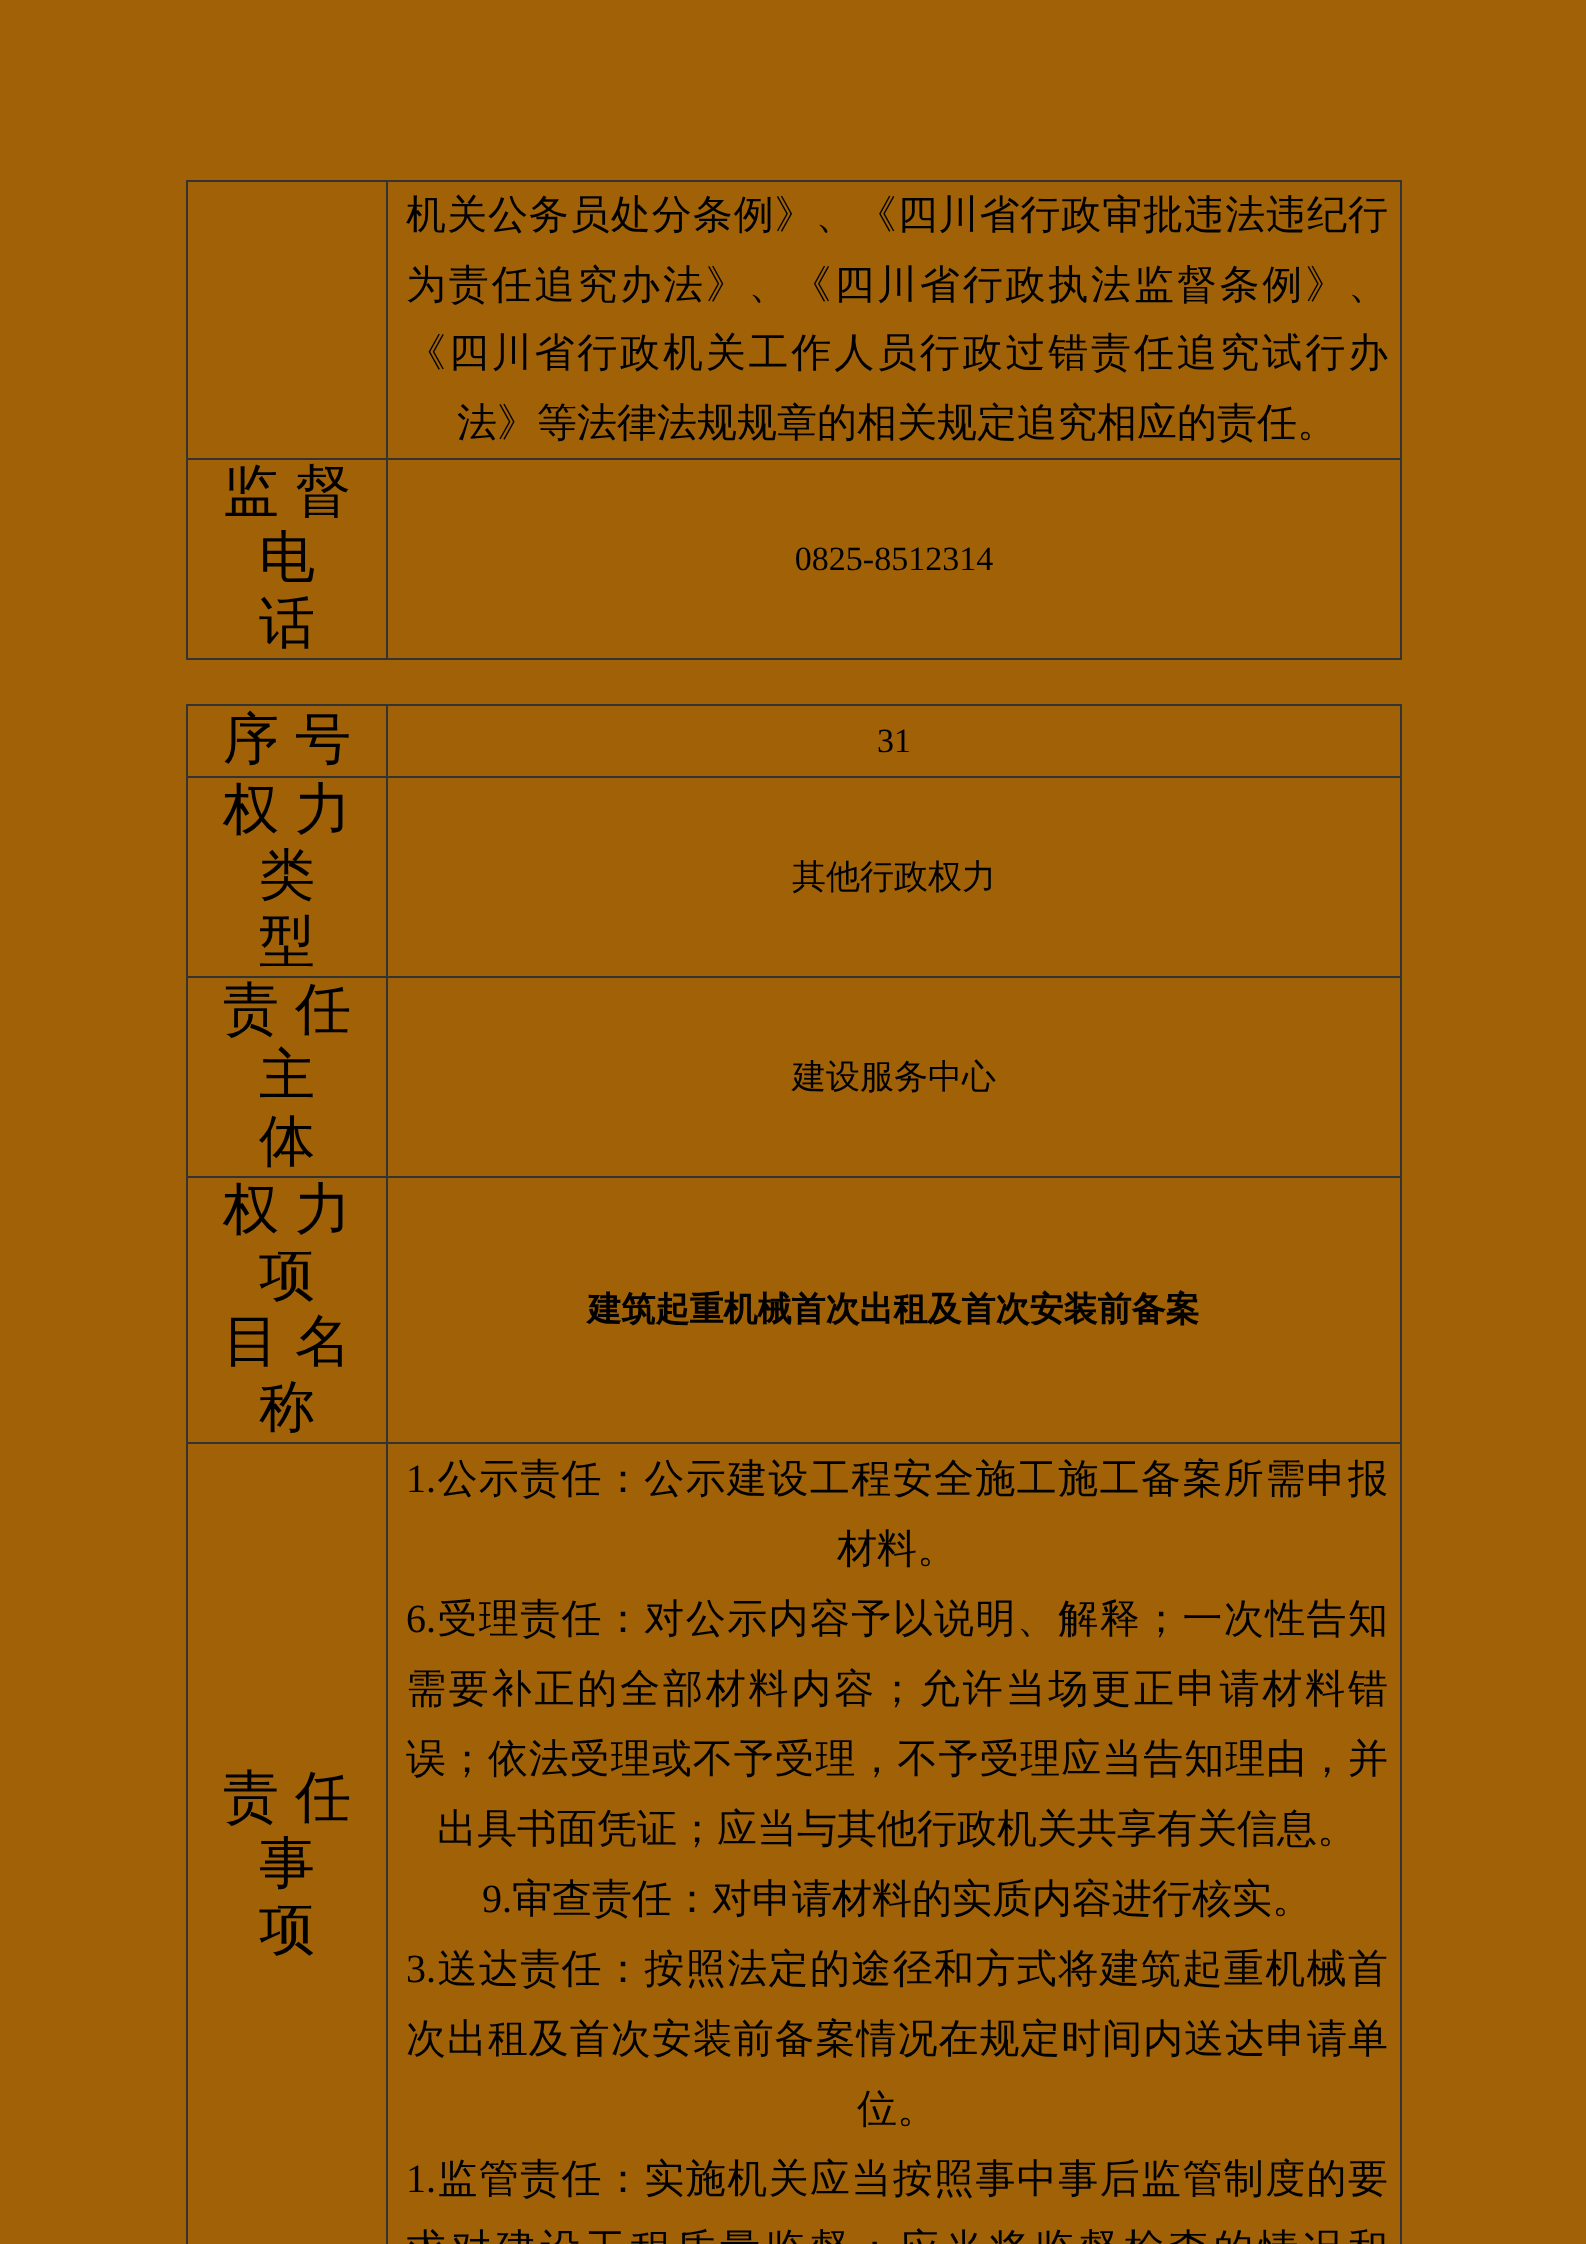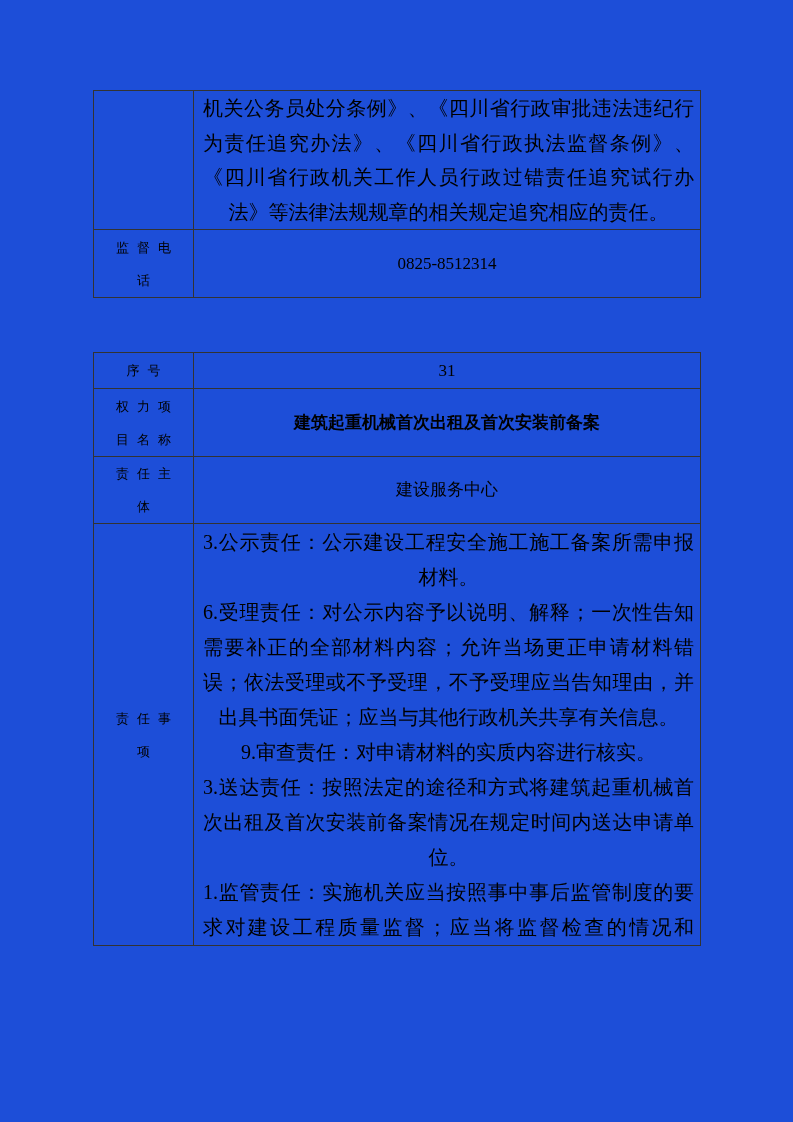--- a/index.html
+++ b/index.html
@@ -1,41 +1,41 @@
 <!DOCTYPE html>
 <html><head>
 <meta charset="utf-8">
 <style>
   html,body { margin:0; padding:0; background:#888; }
   .page {
     position:relative;
     width:793px; height:1122px;
     margin:0 auto;
-    background:#1d4ed8;
+    background:#a16207;
     font-family:"Liberation Serif","DejaVu Serif",serif;
     color:#000;
     overflow:hidden;
   }
   table.doc-table {
     position:absolute;
     left:93px;
     width:607px;
     border-collapse:collapse;
     table-layout:fixed;
   }
   #table-phone { top:90px; }
   #table-item  { top:352px; }
   td { border:1px solid #333; padding:0; overflow:hidden; }
   col.c-label { width:100px; }
   col.c-value { width:507px; }
 
   td.label-cell {
     text-align:center;
     vertical-align:middle;
-    font-size:13px;
+    font-size:28px;
     line-height:33px;
     letter-spacing:8px;
     padding-left:8px;         
     white-space:pre-line;
   }
   td.value-cell {
     text-align:center;
     vertical-align:middle;
     font-size:17px;
     line-height:34px;
@@ -89,34 +89,39 @@
     <colgroup>
         <col class="c-label">
         <col class="c-value">
       </colgroup>
     <tbody>
         <tr>
       <td class="label-cell" style="height:35px;">序号</td>
       <td class="value-cell">31</td>
     </tr>
     <tr>
-      <td class="label-cell" style="height:67px;">权力项
-目名称</td>
-      <td class="value-cell bold">建筑起重机械首次出租及首次安装前备案</td>
+      <td class="label-cell" style="height:66px;">权力类
+型</td>
+      <td class="value-cell">其他行政权力</td>
     </tr>
     <tr>
       <td class="label-cell" style="height:65px;">责任主
 体</td>
       <td class="value-cell">建设服务中心</td>
     </tr>
     <tr>
+      <td class="label-cell" style="height:67px;">权力项
+目名称</td>
+      <td class="value-cell bold">建筑起重机械首次出租及首次安装前备案</td>
+    </tr>
+    <tr>
       <td class="label-cell" style="height:420px;">责任事
 项</td>
       <td class="duty-cell">
-        <p class="para">3.公示责任：公示建设工程安全施工施工备案所需申报材料。</p>
+        <p class="para">1.公示责任：公示建设工程安全施工施工备案所需申报材料。</p>
         <p class="para">6.受理责任：对公示内容予以说明、解释；一次性告知需要补正的全部材料内容；允许当场更正申请材料错误；依法受理或不予受理，不予受理应当告知理由，并出具书面凭证；应当与其他行政机关共享有关信息。</p>
         <p class="para">9.审查责任：对申请材料的实质内容进行核实。</p>
         <p class="para">3.送达责任：按照法定的途径和方式将建筑起重机械首次出租及首次安装前备案情况在规定时间内送达申请单位。</p>
         <p class="para cut">1.监管责任：实施机关应当按照事中事后监管制度的要求对建设工程质量监督；应当将监督检查的情况和</p>
       </td>
     </tr>
   </tbody>
     </table>
 
 </div>

